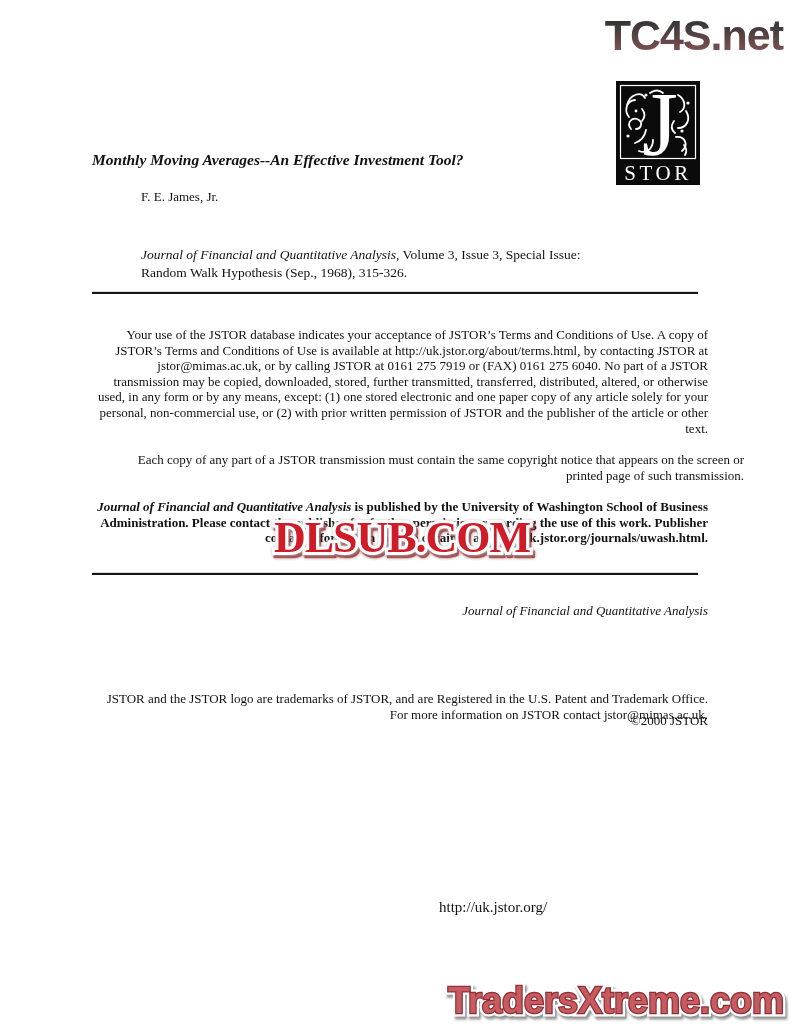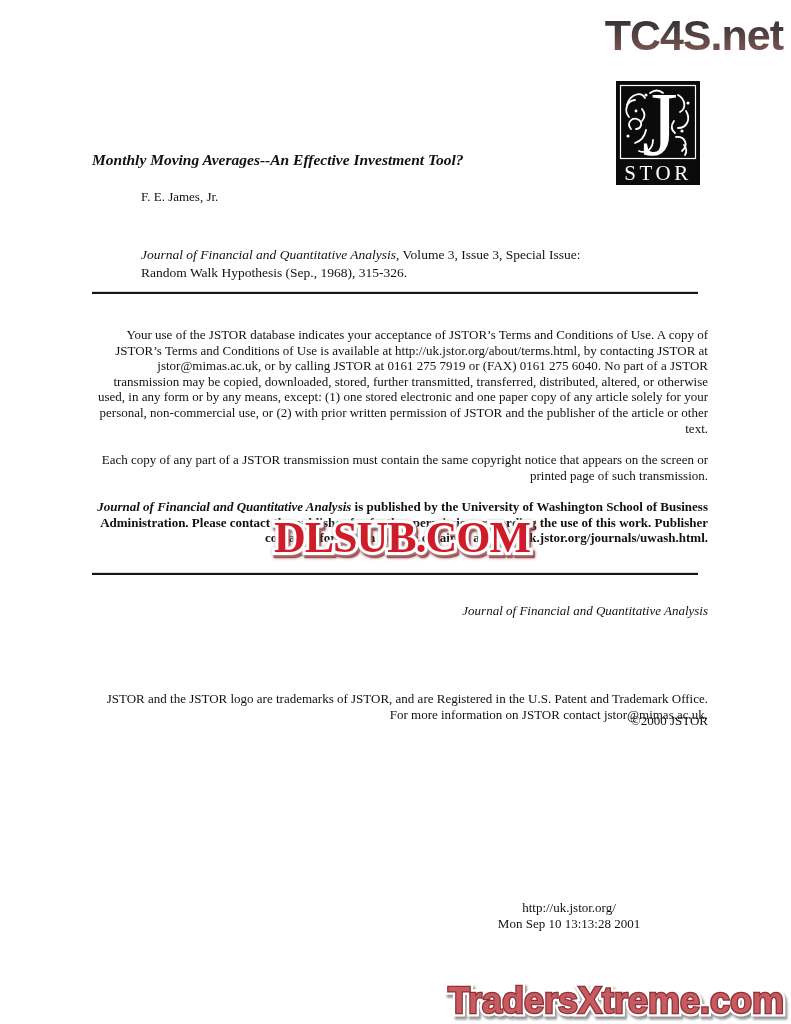--- a/index.html
+++ b/index.html
@@ -24,31 +24,31 @@
   .title { left:92px; top:151px; width:620px; font-size:15.5px; font-weight:bold;font-style:italic; }
   .author { left:141px; top:189px; width:400px; font-size:13px; }
   .citation { left:141px; top:226px; width:580px; font-size:13.5px; line-height:17.5px;margin-top:20px; }
 
   .rule { left:92px; width:606px; height:2.5px; background:#161616; border-top:1px solid #d9d9d9; }
   .rule1 { top:291px; }
   .rule2 { top:572px; }
 
   .bodytext { left:92px; width:616px; font-size:13px; line-height:15.6px;text-align:right; }
   .para1 { top:327px; }
-  .para2 { top:452px; }
+  .para2 { top:452px;margin-left:36px; }
   .para3 { top:499px;font-weight:bold; }
 
   
   .wm-center { left:249px; top:494px; filter:drop-shadow(0 0 1.5px #c9c9c9) drop-shadow(2px 3px 0 rgba(125,18,22,0.75));margin-top:16px; }
 
   .journal-block { top:603px; }
   .trademark-block { top:691px; }
   .c2001 { top:713px; }
 
-  .footer { right:92px; top:900px; width:260px; text-align:center; font-size:13px; line-height:15.5px; }
+  .footer { right:92px; top:900px; width:260px; text-align:left; font-size:15px; line-height:15.5px; }
 
   
   .wm-bottom { right:2px; top:977px; filter:drop-shadow(2px 3px 1px rgba(130,130,130,0.85)); }
 
   i { font-style:italic; }
 </style>
 </head>
 <body>
 
 <div class="abs wm-top">
@@ -116,21 +116,20 @@
 
 <div class="abs bodytext journal-block">
   <div><i>Journal of Financial and Quantitative Analysis</i></div>
 </div>
 
 <p class="abs bodytext trademark-block">JSTOR and the JSTOR logo are trademarks of JSTOR, and are Registered in the U.S. Patent and Trademark Office. For more information on JSTOR contact jstor@mimas.ac.uk.</p>
 <div class="abs bodytext c2001">©2000 JSTOR</div>
 
 <div class="abs footer">
   <div>http://uk.jstor.org/</div>
-  <div>Mon Sep 10 13:13:28 2001</div>
 </div>
 
 <div class="abs wm-bottom">
   <svg width="345" height="48" viewBox="0 0 345 48">
     <text x="172" y="36" text-anchor="middle" font-family="Liberation Sans, sans-serif" font-size="36" font-weight="bold" fill="#ffffff" stroke="#ffffff" stroke-width="7">TradersXtreme.com</text>
     <text x="172" y="36" text-anchor="middle" font-family="Liberation Sans, sans-serif" font-size="36" font-weight="bold" fill="#c75b60" stroke="#8c3038" stroke-width="2.5" paint-order="stroke">TradersXtreme.com</text>
   </svg>
 </div>
 
 </body></html>

